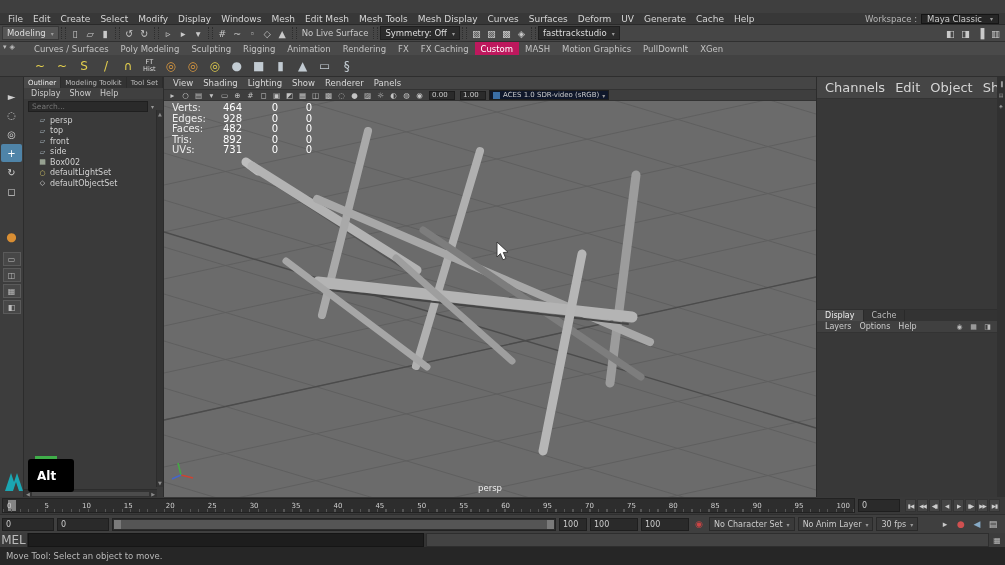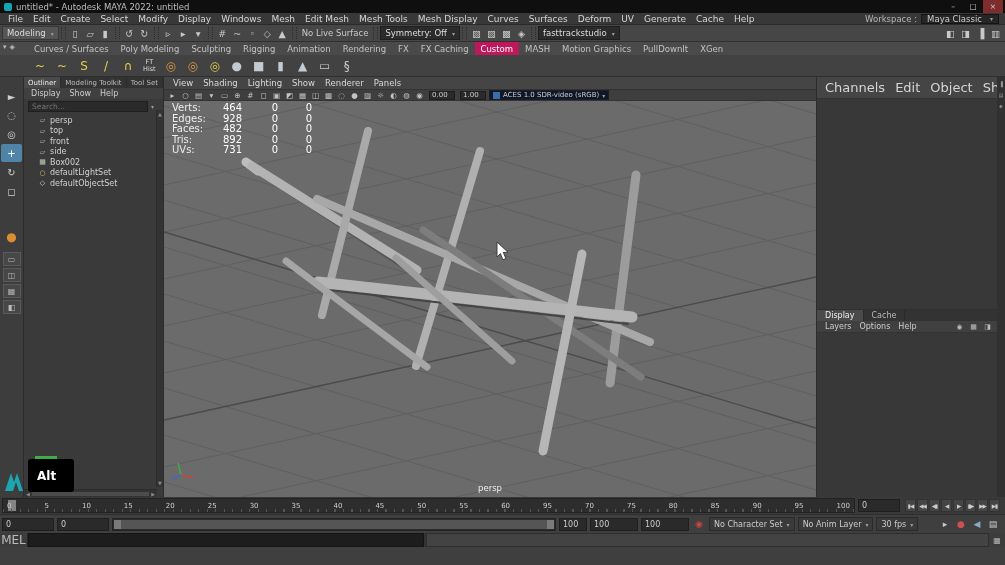--- a/index.html
+++ b/index.html
@@ -147,29 +147,20 @@
   #maya-watermark{position:absolute;left:2px;top:470px;width:24px;height:24px}
   #alt-overlay{position:absolute;left:28px;top:459px;width:46px;height:33px;background:#000;border-radius:3px;
     display:flex;align-items:center;padding-left:9px;color:#fff;font-size:12px;font-weight:bold}
   #alt-accent{position:absolute;left:35px;top:456px;width:22px;height:6px;background:#3fae49}
 </style>
 </head>
 <body>
 
 <div id="app">
 
-  <div id="titlebar">
-    <span class="tb-logo"></span>
-    <span>untitled* - Autodesk MAYA 2022: untitled</span>
-    <span id="win-btns">
-      <span class="winbtn">–</span>
-      <span class="winbtn">□</span>
-      <span class="winbtn close">×</span>
-    </span>
-  </div>
 
   <div id="menubar">
     <div style="display:flex">
 
     <span class="menu-item">File</span>
         <span class="menu-item">Edit</span>
         <span class="menu-item">Create</span>
         <span class="menu-item">Select</span>
         <span class="menu-item">Modify</span>
         <span class="menu-item">Display</span>
@@ -655,20 +646,23 @@
       </div>
   </div>
 
   <div id="cmdrow">
     <span id="mel-label">MEL</span>
     <input id="mel-input" style="">
     <div id="cmd-result"></div>
     <span id="script-editor-btn">▦</span>
   </div>
 
+  <div id="helprow">
+    <span>Move Tool: Select an object to move.</span>
+  </div>
 
   <svg id="maya-watermark" viewBox="0 0 24 24">
     <path d="M3 21 L9 3 L12 12 L15 3 L21 21 L17 21 L14 12 L11 21 Z" fill="#1ba6b2"></path>
   </svg>
   <div id="alt-accent"></div>
   <div id="alt-overlay">
     <span>Alt</span>
   </div>
 
 </div>

